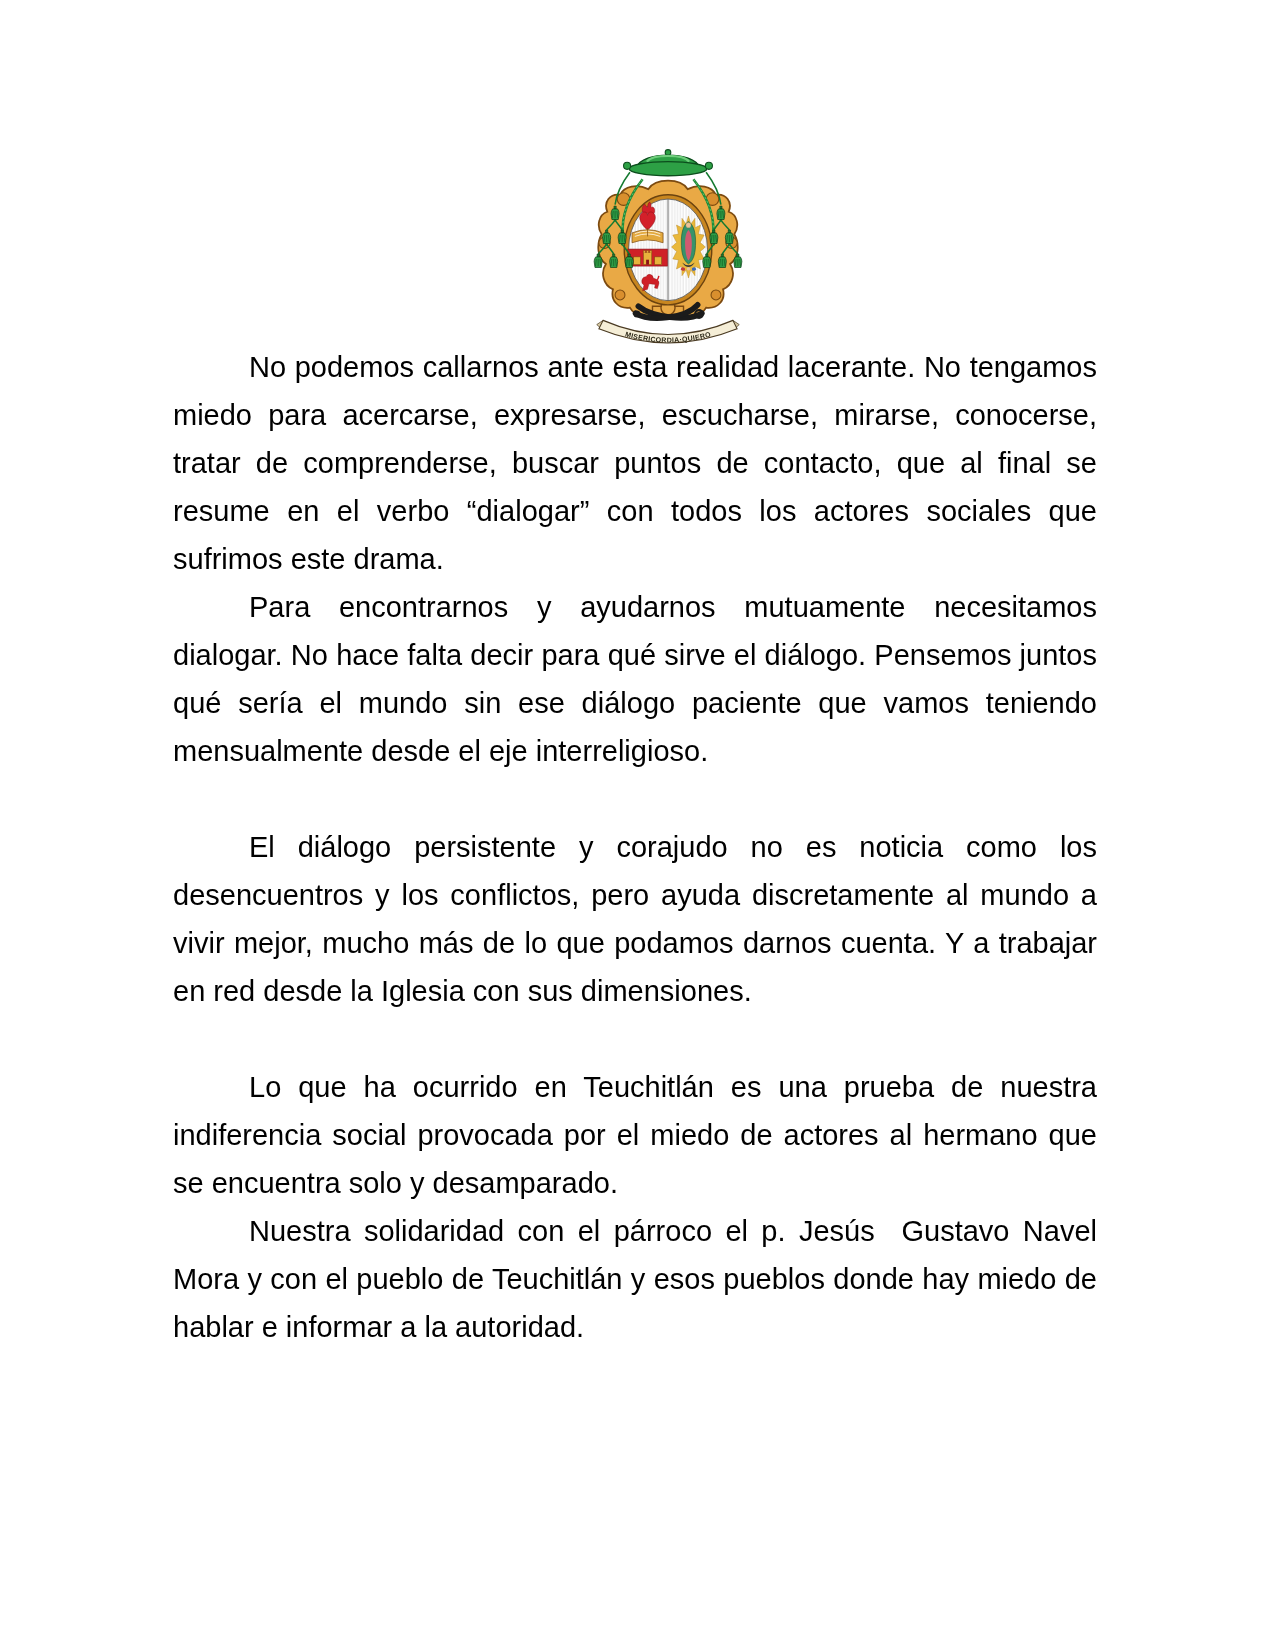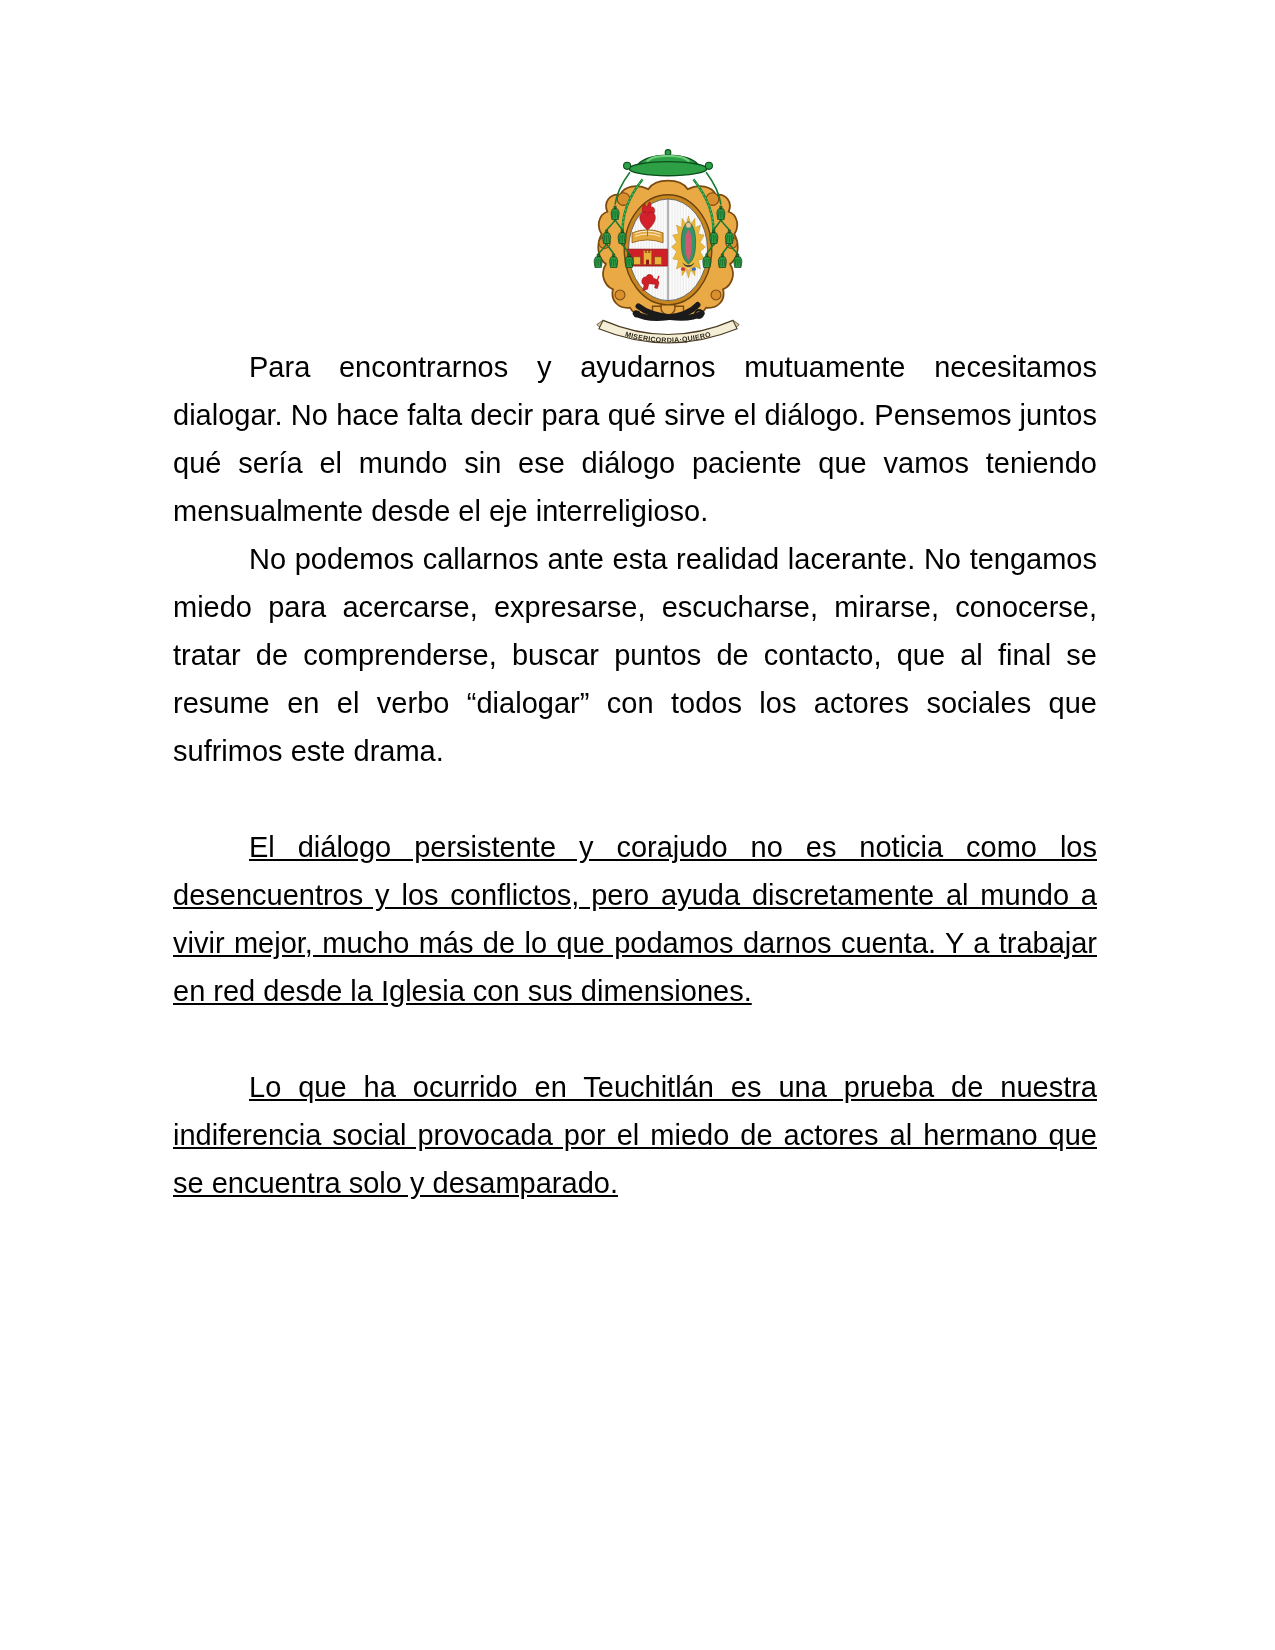--- a/index.html
+++ b/index.html
@@ -22,21 +22,21 @@
     left:173px;top:343px;
     width:924px;
   }
   .content p{
     margin:0;
     font-size:29px;
     line-height:48px;
     text-align:justify;
     text-indent:76px;
   }
-  .content p.gap-before{margin-top:48px;text-decoration:underline;}
+  .content p.gap-before{margin-top:48px;}
   .motto-text{
     font-family:"Liberation Sans",sans-serif;
     font-size:10px;
     font-weight:bold;
     letter-spacing:0.4px;
     fill:#2e2a1a;
   }
 </style>
 </head>
 <body>
@@ -181,19 +181,20 @@
         <path d="M212,250 l9,6 l-8,7 l-3,-6 z" fill="#d9cca6" stroke="#4a3a22" stroke-width="1"></path>
         <path d="M28,250 Q120,290 212,250 L218,262 Q120,302 22,262 Z" fill="#f5eed7" stroke="#4a3a22" stroke-width="1.6"></path>
         <text class="motto-text" text-anchor="middle">
           <textPath href="#mottoPath" startOffset="50%">MISERICORDIA·QUIERO</textPath>
         </text>
       </g>
     </svg>
   </div>
 
   <div class="content">
+    <p>No podemos callarnos ante esta realidad lacerante. No tengamos miedo para acercarse, expresarse, escucharse, mirarse, conocerse, tratar de comprenderse, buscar puntos de contacto, que al final se resume en el verbo “dialogar” con todos los actores sociales que sufrimos este drama.</p>
     <p>Para encontrarnos y ayudarnos mutuamente necesitamos dialogar. No hace falta decir para qué sirve el diálogo. Pensemos juntos qué sería el mundo sin ese diálogo paciente que vamos teniendo mensualmente desde el eje interreligioso.</p>
-    <p>No podemos callarnos ante esta realidad lacerante. No tengamos miedo para acercarse, expresarse, escucharse, mirarse, conocerse, tratar de comprenderse, buscar puntos de contacto, que al final se resume en el verbo “dialogar” con todos los actores sociales que sufrimos este drama.</p>
     <p class="gap-before">El diálogo persistente y corajudo no es noticia como los desencuentros y los conflictos, pero ayuda discretamente al mundo a vivir mejor, mucho más de lo que podamos darnos cuenta. Y a trabajar en red desde la Iglesia con sus dimensiones.</p>
     <p class="gap-before">Lo que ha ocurrido en Teuchitlán es una prueba de nuestra indiferencia social provocada por el miedo de actores al hermano que se encuentra solo y desamparado.</p>
+    <p>Nuestra solidaridad con el párroco el p. Jesús&nbsp; Gustavo Navel Mora y con el pueblo de Teuchitlán y esos pueblos donde hay miedo de hablar e informar a la autoridad.</p>
   </div>
 
 </div>
 
 </body></html>

